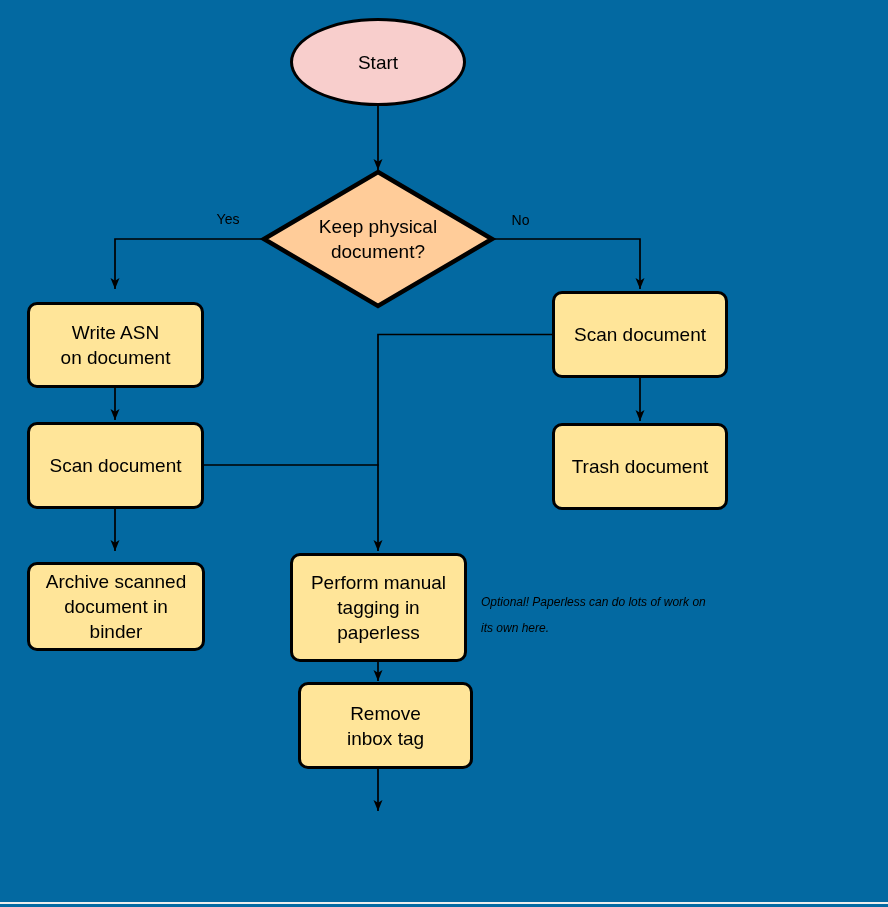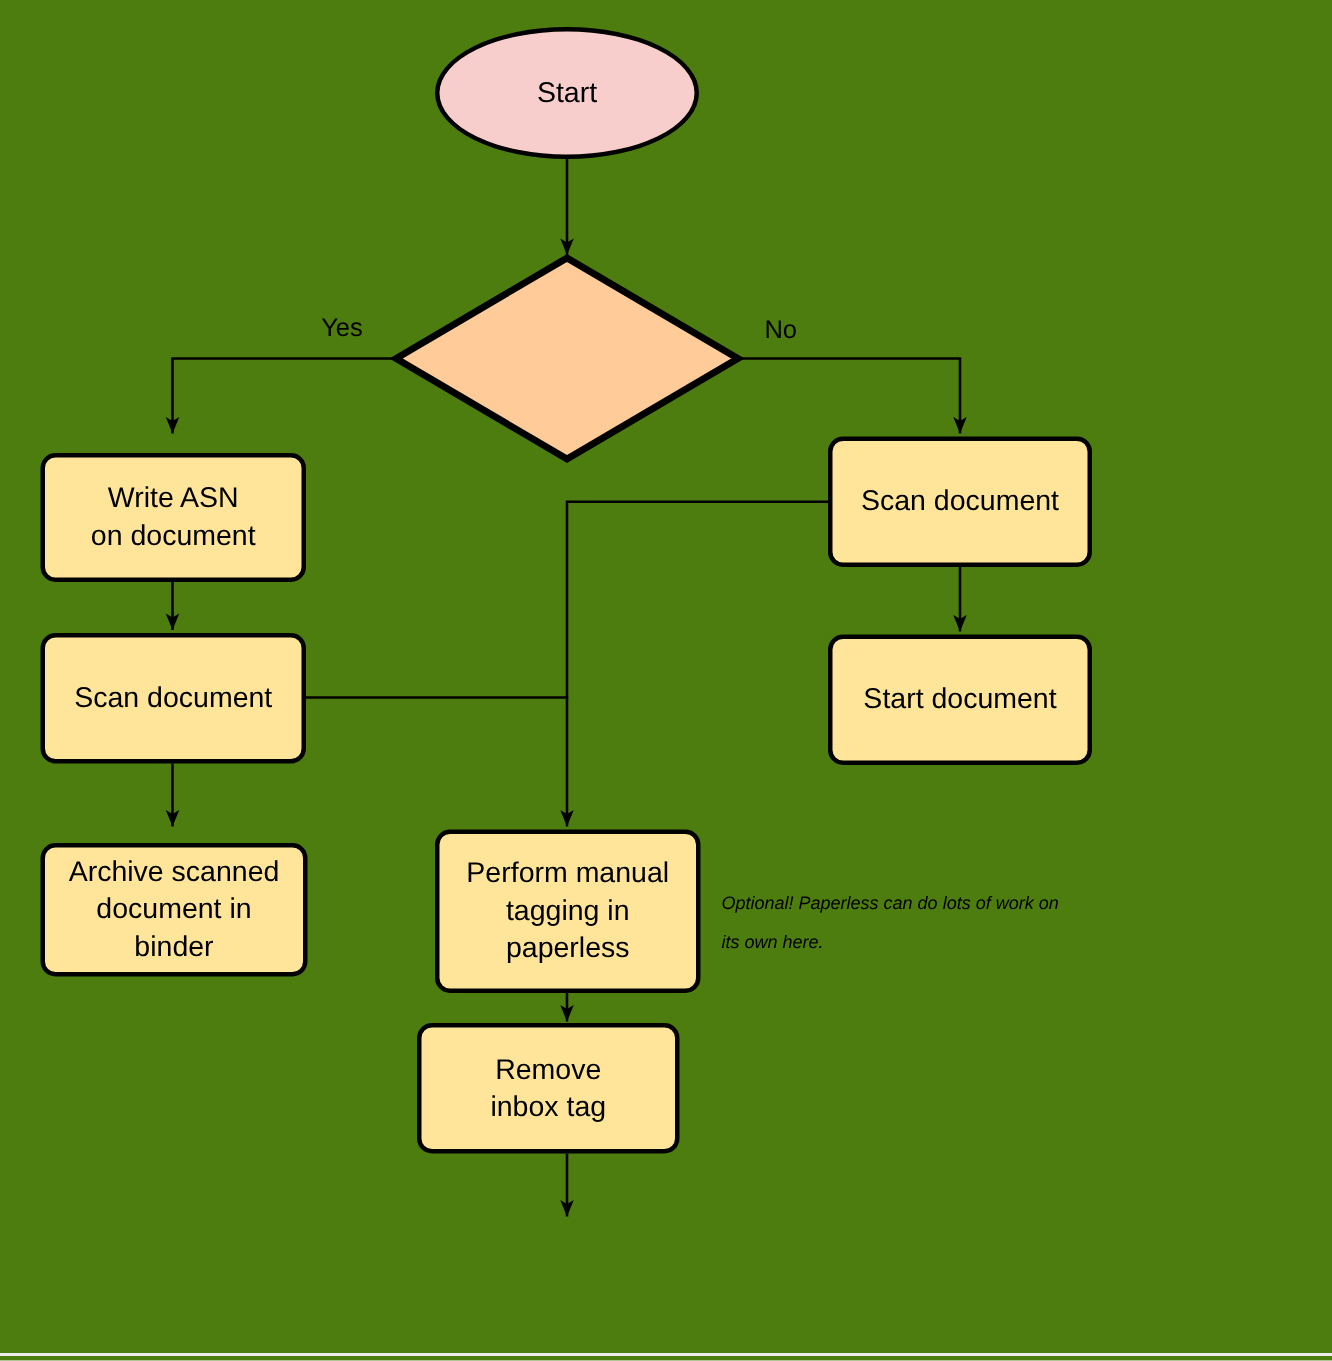--- a/index.html
+++ b/index.html
@@ -4,40 +4,40 @@
 <style>
   :root{
     --terminal-fill:#F8CECC;
     --decision-fill:#FFCC99;
     --process-fill:#FFE599;
     --stroke:#000000;
     --line:#000000;
   }
   html,body{margin:0;padding:0;background:#ffffff;}
   .canvas{
-    position:relative;width:888px;height:907px;background:#4d7c0f;overflow:hidden;
+    position:relative;width:888px;height:907px;background:#0369a1;overflow:hidden;
     font-family:"Liberation Sans","DejaVu Sans",sans-serif;color:#000;
   }
   .edge-layer{position:absolute;left:0;top:0;width:888px;height:907px;z-index:1;}
   .edge{fill:none;stroke:var(--line);stroke-width:1.7px;}
   .decision-shape{fill:var(--decision-fill);stroke:var(--stroke);stroke-width:4.5px;}
   .arrowhead{fill:var(--stroke);}
   .node{
     position:absolute;z-index:2;box-sizing:border-box;
     display:flex;align-items:center;justify-content:center;text-align:center;
   }
   .terminal{background:var(--terminal-fill);border:3.5px solid var(--stroke);border-radius:50%;}
   .process{background:var(--process-fill);border:3.5px solid var(--stroke);border-radius:10px;}
   .node-label{white-space:pre-line;font-size:19px;line-height:25px;color:#000;}
   .decision-label{
     position:absolute;z-index:2;display:flex;align-items:center;justify-content:center;
     text-align:center;
   }
   .edge-label{
-    position:absolute;z-index:2;font-size:17px;line-height:20px;text-align:center;color:#000;
+    position:absolute;z-index:2;font-size:14px;line-height:20px;text-align:center;color:#000;
   }
   .annotation{
     position:absolute;z-index:2;font-size:12px;line-height:25.5px;font-style:italic;
     white-space:pre-line;color:#000;
   }
   .bottom-line{position:absolute;left:0;top:902px;width:888px;height:2px;background:#ededeb;z-index:0;}
 </style>
 </head>
 <body>
 
@@ -62,20 +62,24 @@
     <path class="edge" d="M378,769 L378,811" marker-end="url(#arrow)"></path>
 
     <polygon class="decision-shape" points="378,172 492,239 378,306 264,239"></polygon>
   </svg>
 
   <div class="node terminal" style="left:290px;top:18px;width:176px;height:88px;">
     <span class="node-label">Start</span>
   </div>
 
 
+  <div class="decision-label" style="left:278px;top:211px;width:200px;height:56px;">
+    <span class="node-label">Keep physical
+document?</span>
+  </div>
 
   <div class="node process" style="left:27px;top:302px;width:177px;height:86px;">
     <span class="node-label">Write ASN
 on document</span>
   </div>
 
   <div class="node process" style="left:27px;top:422px;width:177px;height:87px;">
     <span class="node-label">Scan document</span>
   </div>
 
@@ -83,30 +87,30 @@
     <span class="node-label">Archive scanned
 document in
 binder</span>
   </div>
 
   <div class="node process" style="left:552px;top:291px;width:176px;height:87px;">
     <span class="node-label">Scan document</span>
   </div>
 
   <div class="node process" style="left:552px;top:423px;width:176px;height:87px;">
-    <span class="node-label">Start document</span>
+    <span class="node-label">Trash document</span>
   </div>
 
   <div class="node process" style="left:290px;top:553px;width:177px;height:109px;">
     <span class="node-label">Perform manual
 tagging in
 paperless</span>
   </div>
 
-  <div class="node process" style="left:278px;top:682px;width:175px;height:87px;">
+  <div class="node process" style="left:298px;top:682px;width:175px;height:87px;">
     <span class="node-label">Remove
 inbox tag</span>
   </div>
 
   <div class="edge-label" style="left:205px;top:209px;width:46px;">Yes</div>
   <div class="edge-label" style="left:498px;top:210px;width:45px;">No</div>
 
   <div class="annotation" style="left:481px;top:590px;width:400px;">Optional! Paperless can do lots of work on
 its own here.</div>
 

